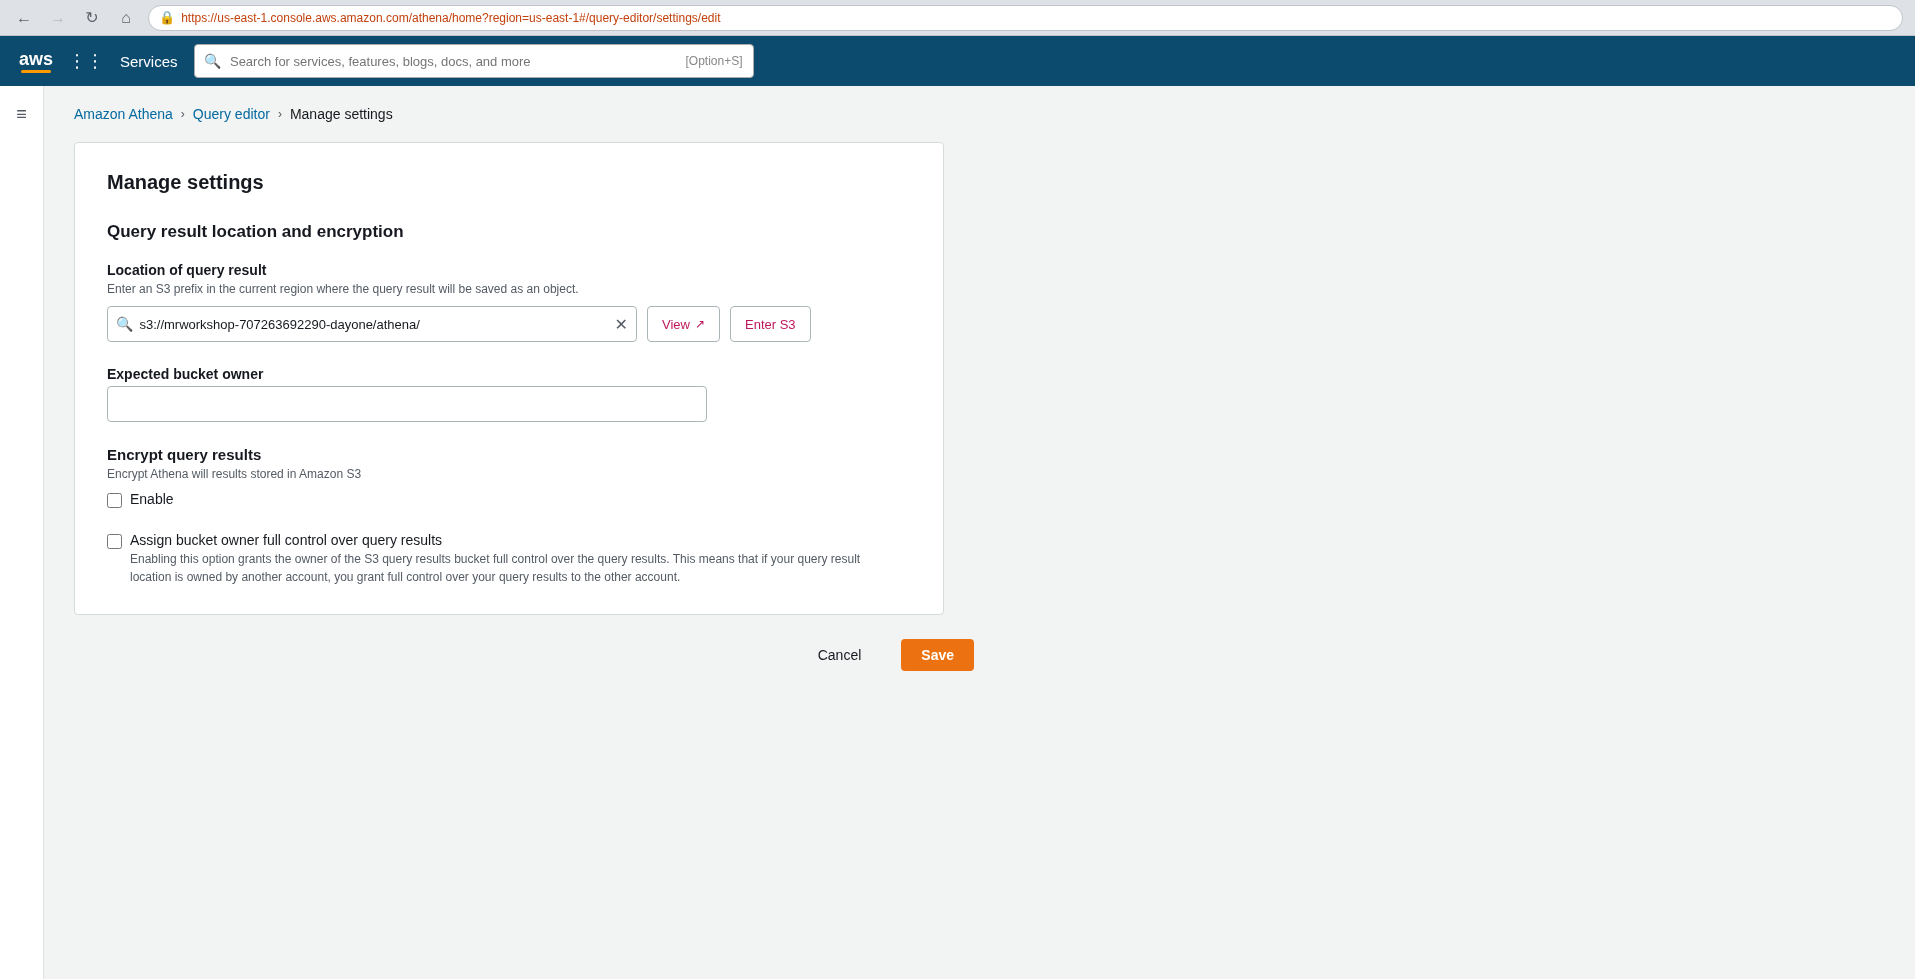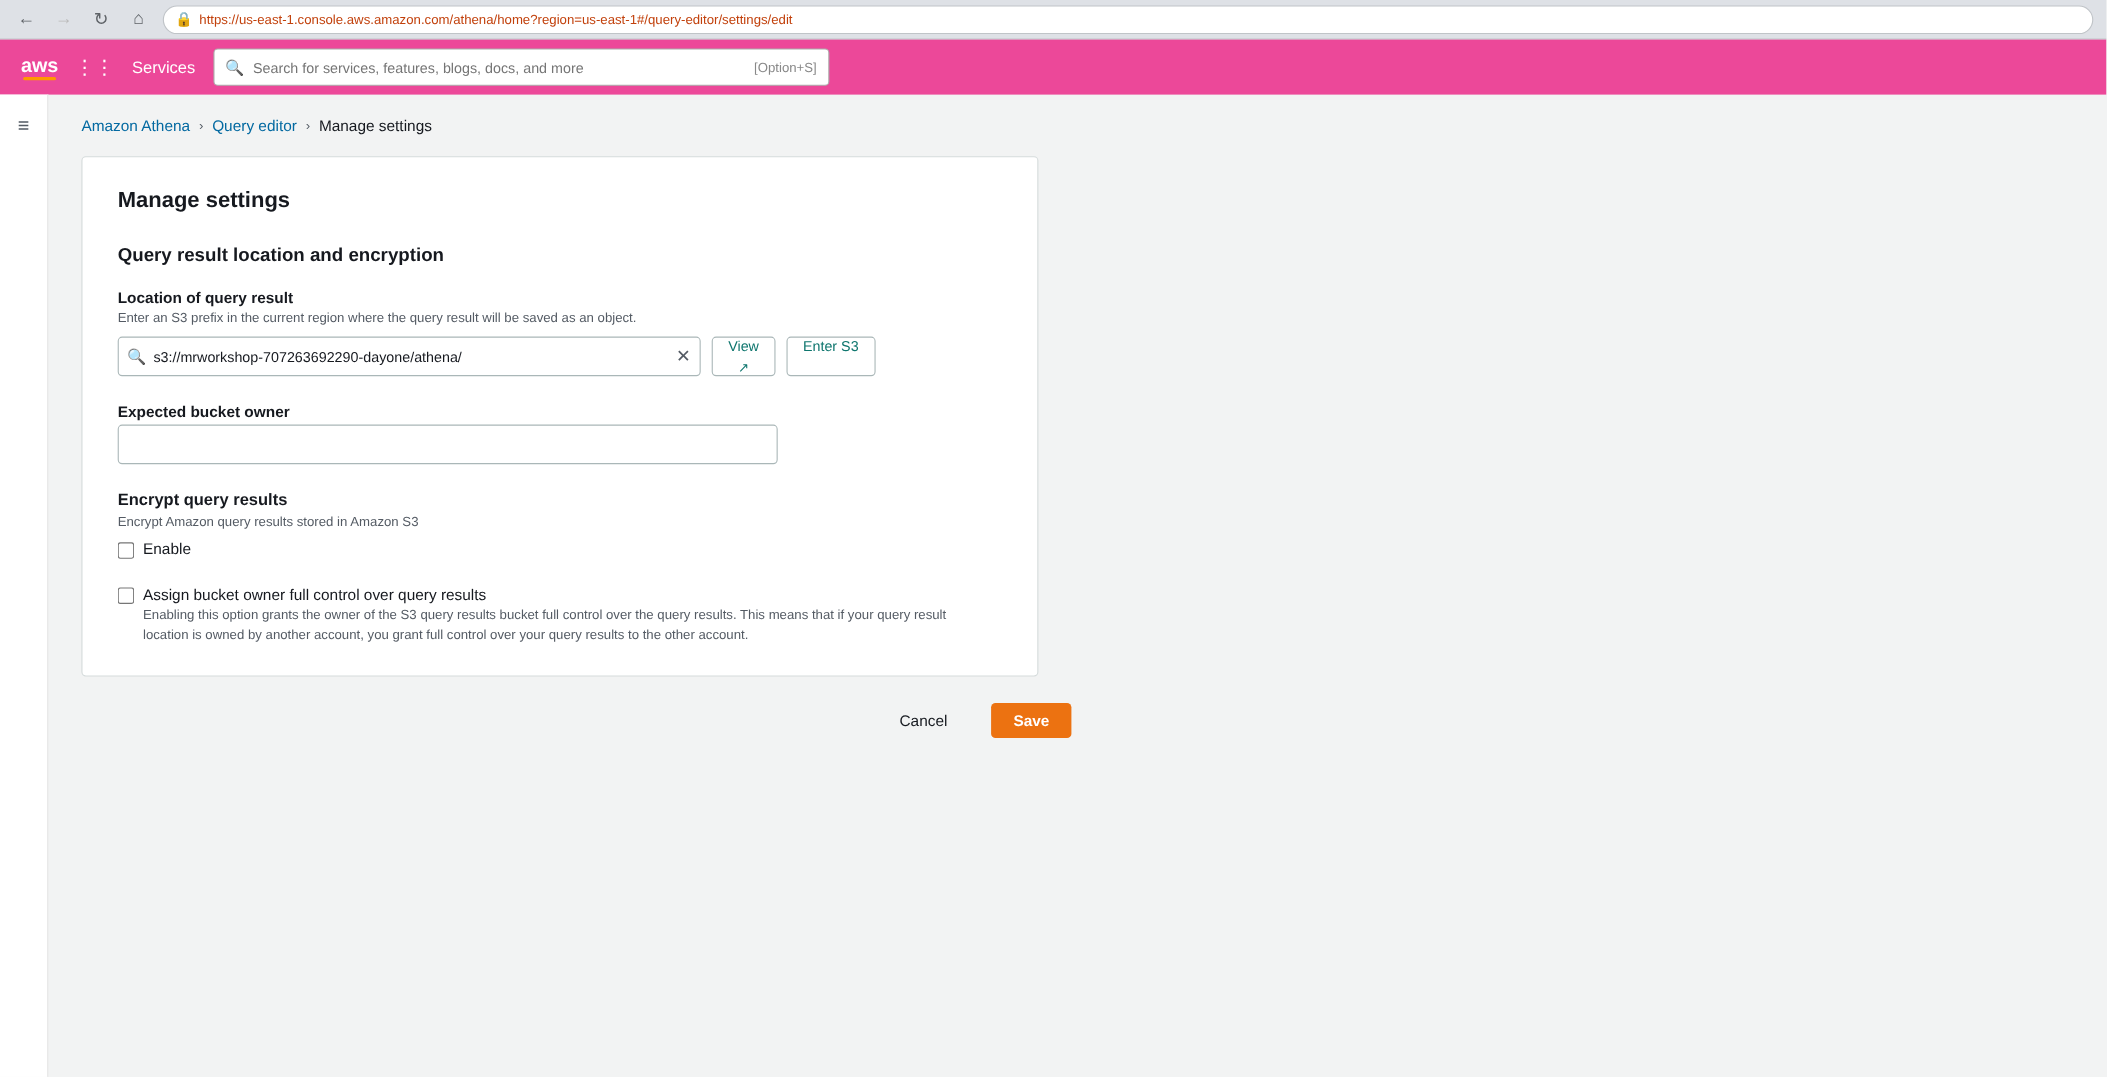--- a/index.html
+++ b/index.html
@@ -35,21 +35,21 @@
       padding: 0 10px;
       font-size: 12px;
       color: #333;
       gap: 6px;
     }
     .browser-address-bar .lock-icon { color: #5f6368; font-size: 13px; }
     .browser-address-bar .url-text { color: #c2410c; font-size: 12px; }
 
     
     .aws-nav {
-      background: #ec4899;
+      background: #0c4a6e;
       height: 50px;
       display: flex;
       align-items: center;
       padding: 0 16px;
       gap: 12px;
     }
     .aws-logo {
       display: flex; flex-direction: column; align-items: center; justify-content: center;
       width: 40px;
     }
@@ -214,27 +214,26 @@
       font-size: 16px;
       padding: 0;
       display: flex; align-items: center;
     }
     .btn-secondary {
       height: 36px;
       padding: 0 14px;
       border: 1px solid #aab7b8;
       border-radius: 4px;
       background: #fff;
-      color: #0f766e;
+      color: #be185d;
       font-size: 13px;
       font-weight: 500;
       cursor: pointer;
       display: flex; align-items: center; gap: 5px;
       white-space: nowrap;
-      flex-direction: column;
     }
     .external-icon { font-size: 12px; }
 
     .field-group { margin-bottom: 24px; }
 
     .text-input {
       width: 100%;
       max-width: 600px;
       height: 36px;
       border: 1px solid #aab7b8;
@@ -360,21 +359,21 @@
         </div>
       </div>
 
       <div class="field-group">
         <div class="field-label">Expected bucket owner</div>
         <input type="text" class="text-input" style="">
       </div>
 
       <div class="encrypt-section">
         <div class="encrypt-title">Encrypt query results</div>
-        <div class="encrypt-hint">Encrypt Amazon query results stored in Amazon S3</div>
+        <div class="encrypt-hint">Encrypt Athena will results stored in Amazon S3</div>
         <div class="checkbox-row">
           <input type="checkbox" style="">
           <div class="checkbox-label-group">
             <span class="checkbox-label">Enable</span>
           </div>
         </div>
       </div>
 
       <div class="checkbox-row">
         <input type="checkbox" style="">

